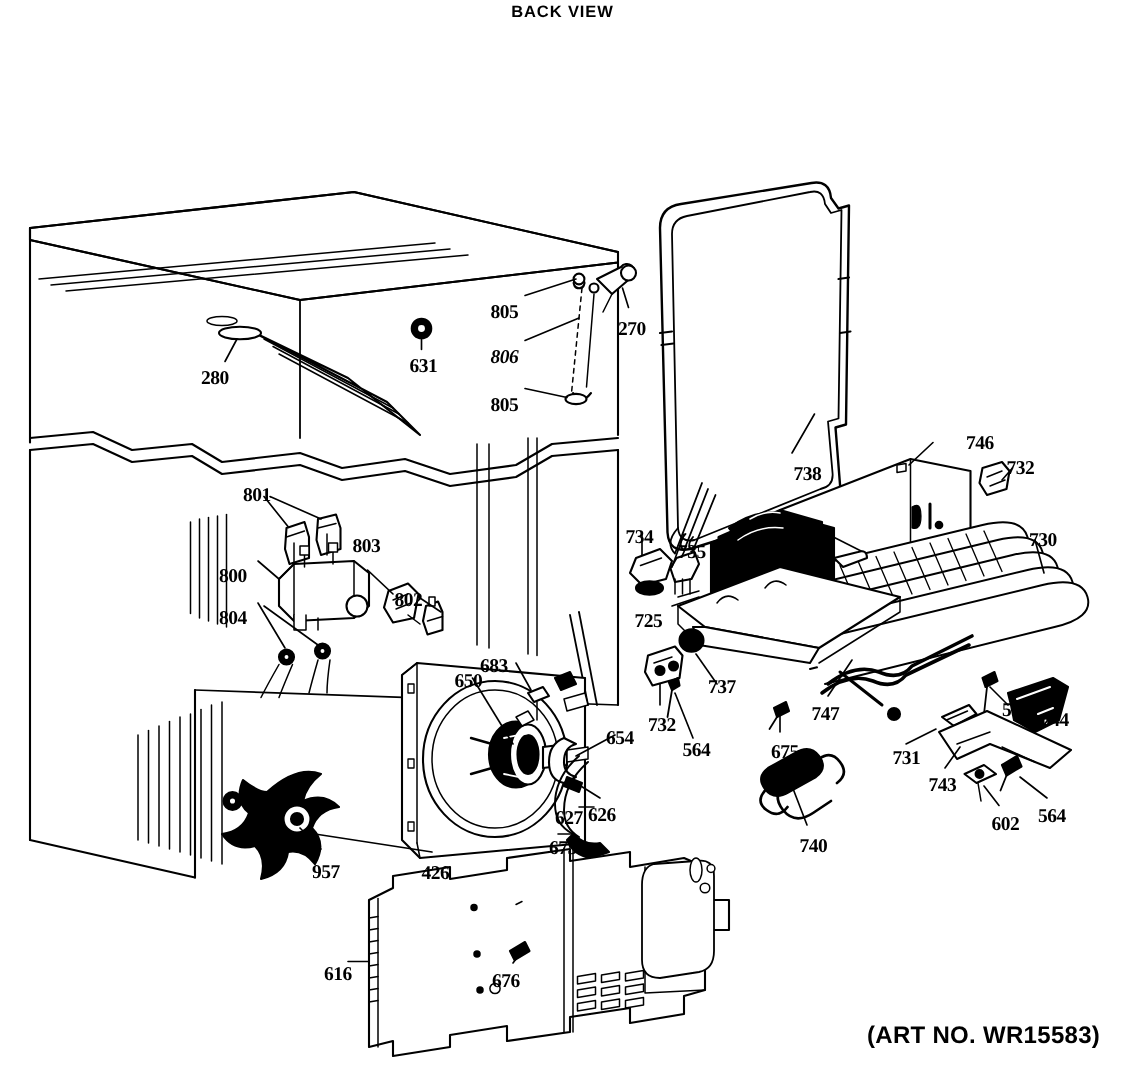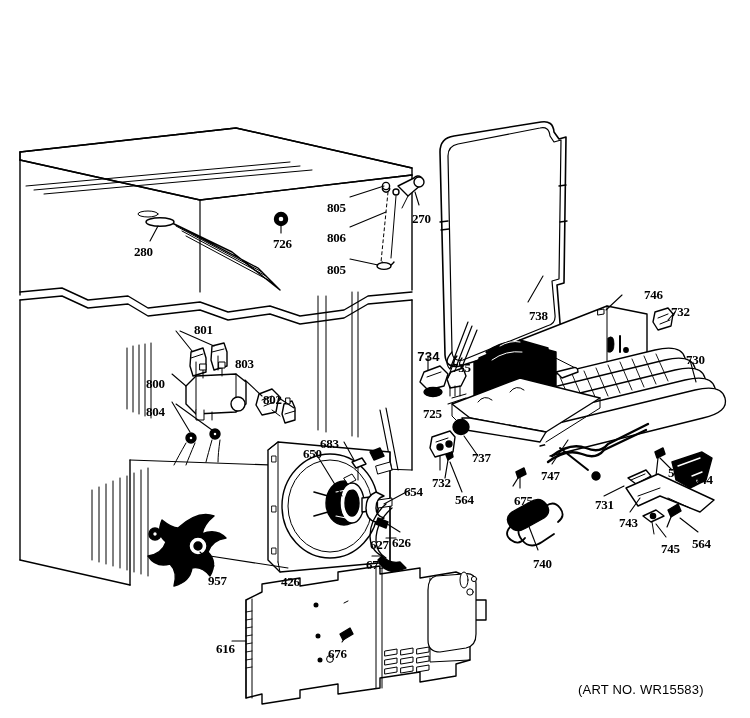--- a/index.html
+++ b/index.html
@@ -28,22 +28,22 @@
     font-size: 11px;
     font-weight: bold;
     letter-spacing: 0.6px;
     color: #000;
     padding-top: 2px;
   }
   .artno {
     position: absolute;
     left: 578px;
     top: 682px;
-    font-size: 13px;
-    font-weight: normal;
+    font-size: 16px;
+    font-weight: bold;
     letter-spacing: 0.2px;
     color: #000;
   }
   svg.canvas {
     position: absolute;
     left: 0; top: 0;
     width: 750px;
     height: 718px;
   }
   .calloutLayer {
@@ -61,20 +61,21 @@
     white-space: nowrap;
     letter-spacing: -0.3px;
     pointer-events: auto;
   }
 </style>
 </head>
 <body>
 
 <div id="diagram-root">
 
+  <div class="title">BACK VIEW</div>
 
   <svg class="canvas" viewBox="0 0 750 718">
     <g fill="none" stroke="#000" stroke-width="1.4" stroke-linejoin="round" stroke-linecap="round">
 
       <g>
 
         <path d="M20,152 L236,128 L412,168 L412,175 L200,200 L20,160 Z" fill="#fff"></path>
         <path d="M20,152 L236,128 L412,168" fill="none"></path>
         <path d="M20,160 L200,200 L412,175" fill="none"></path>
 
@@ -452,48 +453,48 @@
         <path d="M214,566 L200,552"></path>
         <path d="M288,568 L210,556"></path>
         <path d="M232,641 L246,641"></path>
         <path d="M342,642 L348,634"></path>
       </g>
     </g>
   </svg>
 
   <div class="calloutLayer">
     <span class="callout" style="left:134px; top:244px;">280</span>
-    <span class="callout" style="left:273px; top:236px;">726</span>
+    <span class="callout" style="left:273px; top:236px;">631</span>
     <span class="callout" style="left:327px; top:200px;">805</span>
-    <span class="callout" style="left:327px; top:230px;">806</span>
+    <span class="callout" style="left:327px; top:230px;font-style:italic;">806</span>
     <span class="callout" style="left:327px; top:262px;">805</span>
     <span class="callout" style="left:412px; top:211px;">270</span>
-    <span class="callout" style="left:162px; top:322px;margin-left:32px;">801</span>
+    <span class="callout" style="left:162px; top:322px;">801</span>
     <span class="callout" style="left:146px; top:376px;">800</span>
     <span class="callout" style="left:146px; top:404px;">804</span>
     <span class="callout" style="left:235px; top:356px;">803</span>
     <span class="callout" style="left:263px; top:392px;">802</span>
     <span class="callout" style="left:529px; top:308px;">738</span>
     <span class="callout" style="left:452px; top:360px;">735</span>
-    <span class="callout" style="left:417px; top:350px;font-family:Liberation Mono, monospace;">734</span>
+    <span class="callout" style="left:417px; top:350px;">734</span>
     <span class="callout" style="left:423px; top:406px;">725</span>
     <span class="callout" style="left:644px; top:287px;">746</span>
     <span class="callout" style="left:671px; top:304px;">732</span>
     <span class="callout" style="left:686px; top:352px;">730</span>
     <span class="callout" style="left:541px; top:468px;">747</span>
     <span class="callout" style="left:432px; top:475px;">732</span>
     <span class="callout" style="left:455px; top:492px;">564</span>
     <span class="callout" style="left:472px; top:450px;">737</span>
     <span class="callout" style="left:514px; top:493px;">675</span>
     <span class="callout" style="left:533px; top:556px;">740</span>
     <span class="callout" style="left:595px; top:497px;">731</span>
     <span class="callout" style="left:668px; top:465px;">564</span>
     <span class="callout" style="left:694px; top:472px;">644</span>
     <span class="callout" style="left:619px; top:515px;">743</span>
-    <span class="callout" style="left:661px; top:541px;">745</span>
+    <span class="callout" style="left:661px; top:541px;">602</span>
     <span class="callout" style="left:692px; top:536px;">564</span>
     <span class="callout" style="left:303px; top:446px;">650</span>
     <span class="callout" style="left:320px; top:436px;">683</span>
     <span class="callout" style="left:404px; top:484px;">654</span>
     <span class="callout" style="left:392px; top:535px;">626</span>
     <span class="callout" style="left:370px; top:537px;">627</span>
     <span class="callout" style="left:366px; top:557px;">675</span>
     <span class="callout" style="left:208px; top:573px;">957</span>
     <span class="callout" style="left:281px; top:574px;">426</span>
     <span class="callout" style="left:216px; top:641px;">616</span>

